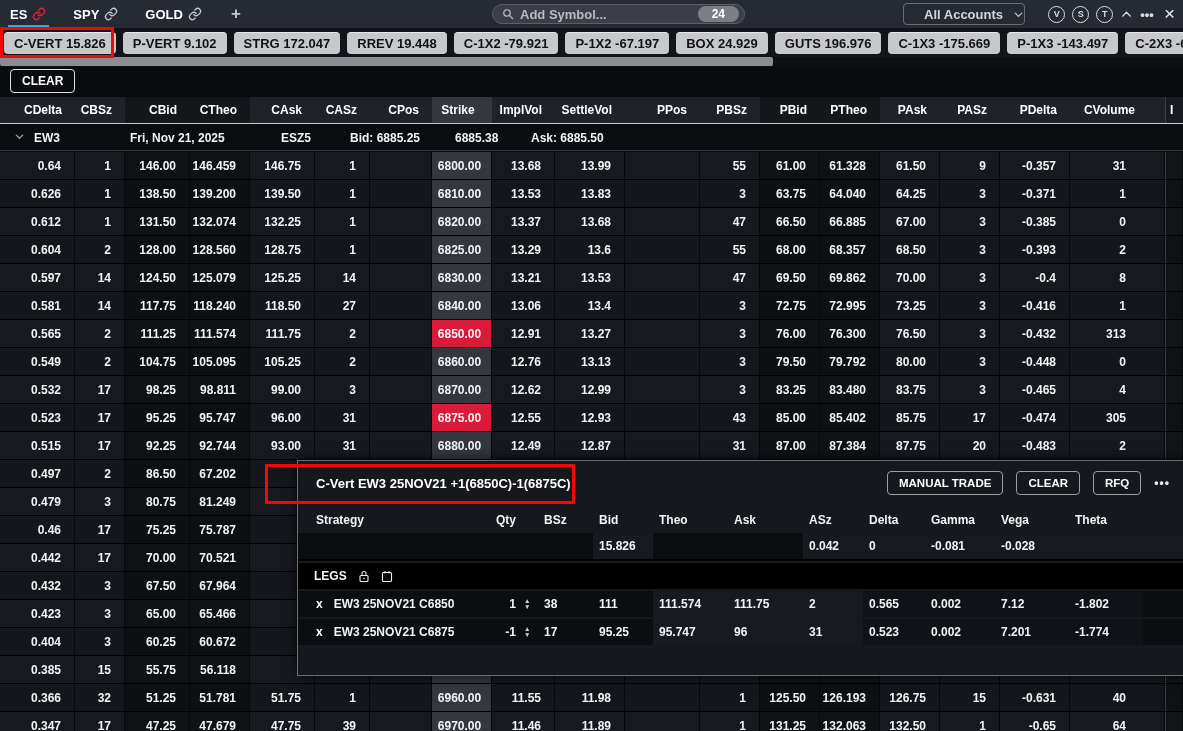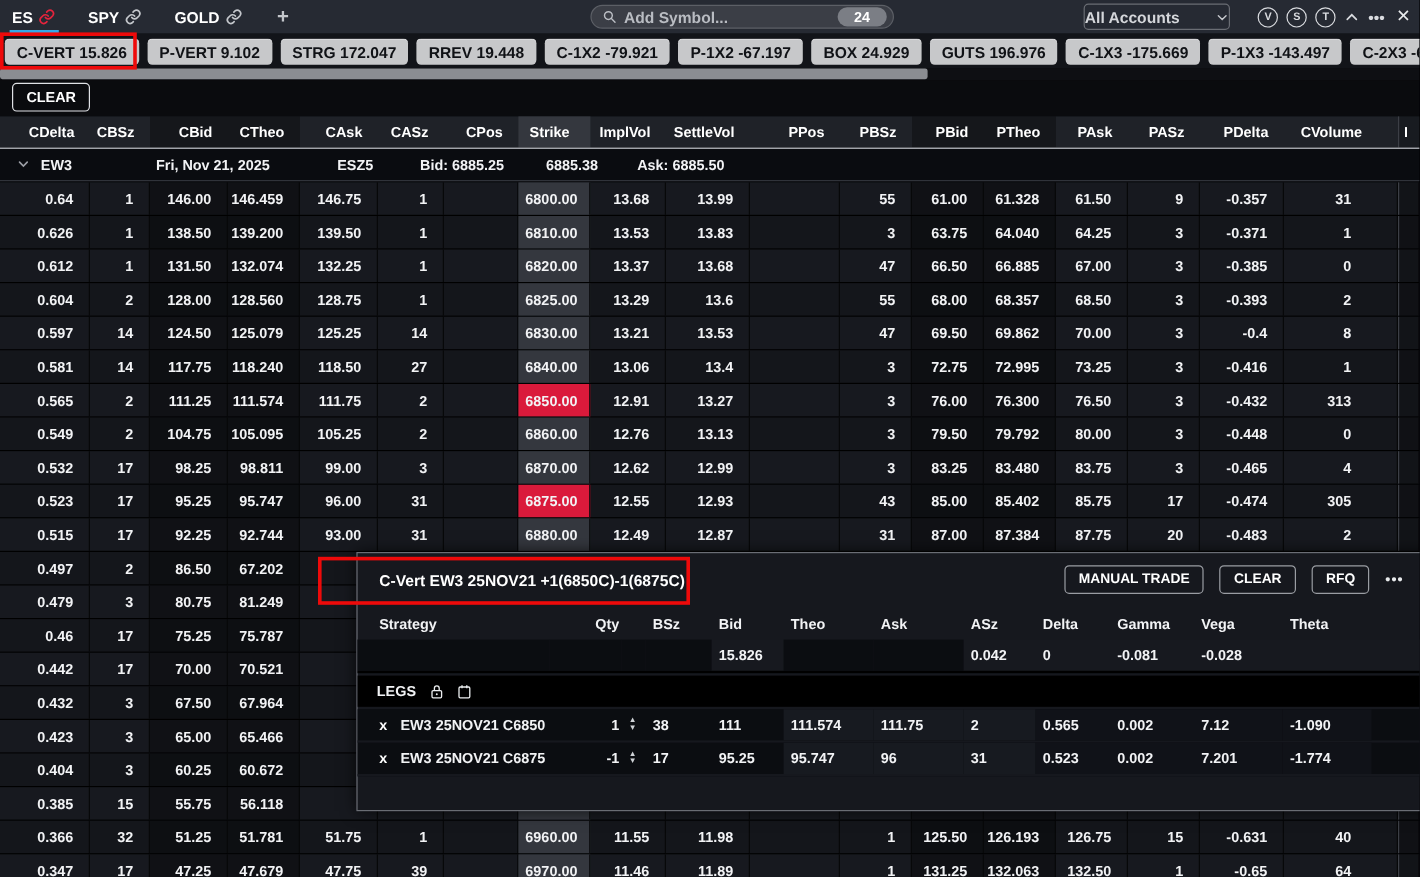--- a/index.html
+++ b/index.html
@@ -13,21 +13,21 @@
   .tab { display:flex; align-items:center; gap:5px; margin-right:26px; font-size:13px; color:#fff; position:relative; height:100%; cursor:default; }
   .tab .linkicon { width:15px; height:15px; color:#c3c6cb; display:flex; }
   .tab.active .linkicon { color:#e5243d; }
   .tab.active::after { content:""; position:absolute; left:-2px; right:-2px; bottom:0; height:3px; background:#35a9e8; }
   .addtab { color:#c3c6cb; font-size:17px; margin-left:2px; }
   .search { position:absolute; left:492px; top:4px; width:253px; height:20px; background:#3b3e46;
             border:1px solid #5c5f66; border-radius:11px; display:flex; align-items:center; padding:0 5px 0 9px; }
   .search .ph { color:#b9bcc2; font-size:13px; flex:1; margin-left:6px; }
   .badge { background:#7b7e85; color:#fff; font-size:12px; border-radius:9px; padding:1px 14px; }
   .accounts { position:absolute; left:903px; top:3px; width:122px; height:22px; border:1px solid #6a6d74;
-              border-radius:4px; display:flex; align-items:center; justify-content:space-between; gap:10px;
+              border-radius:4px; display:flex; align-items:center; justify-content:flex-end; gap:10px;
               color:#d4d6da; font-size:13px; }
   .tb-icons { position:absolute; right:8px; top:0; height:28px; display:flex; align-items:center; gap:7px; }
   .circle-ic { width:17px; height:17px; border:1.4px solid #d9dbdf; border-radius:50%;
                display:flex; align-items:center; justify-content:center; font-size:9px; color:#d9dbdf; }
   .tb-glyph { color:#d9dbdf; font-size:13px; display:flex; align-items:center; }
   .tb-close { font-size:19px; font-weight:400; color:#e8eaec; margin-left:3px; }
 
   
   .chipsrow { position:absolute; top:28px; left:0; width:100%; height:29px; background:#121419;
               display:flex; align-items:center; gap:7px; padding:0 4px; overflow:hidden; }
@@ -744,21 +744,21 @@
           </span>
         </div>
         <div class="pc pc-bsz">38</div>
         <div class="pc pc-bid">111</div>
         <div class="pc pc-theo">111.574</div>
         <div class="pc pc-ask">111.75</div>
         <div class="pc pc-asz">2</div>
         <div class="pc pc-delta">0.565</div>
         <div class="pc pc-gamma">0.002</div>
         <div class="pc pc-vega">7.12</div>
-        <div class="pc pc-theta">-1.090</div>
+        <div class="pc pc-theta">-1.802</div>
       </div>
     <div class="p-leg p-leg2 pgrid">
         <div class="pc pc-name">
           <span class="legx">x</span>
           <span>EW3 25NOV21 C6875</span>
         </div>
         <div class="pc pc-qty">-1</div>
         <div class="pc pc-spin">
           <span class="spin">
             <span>▲</span>

